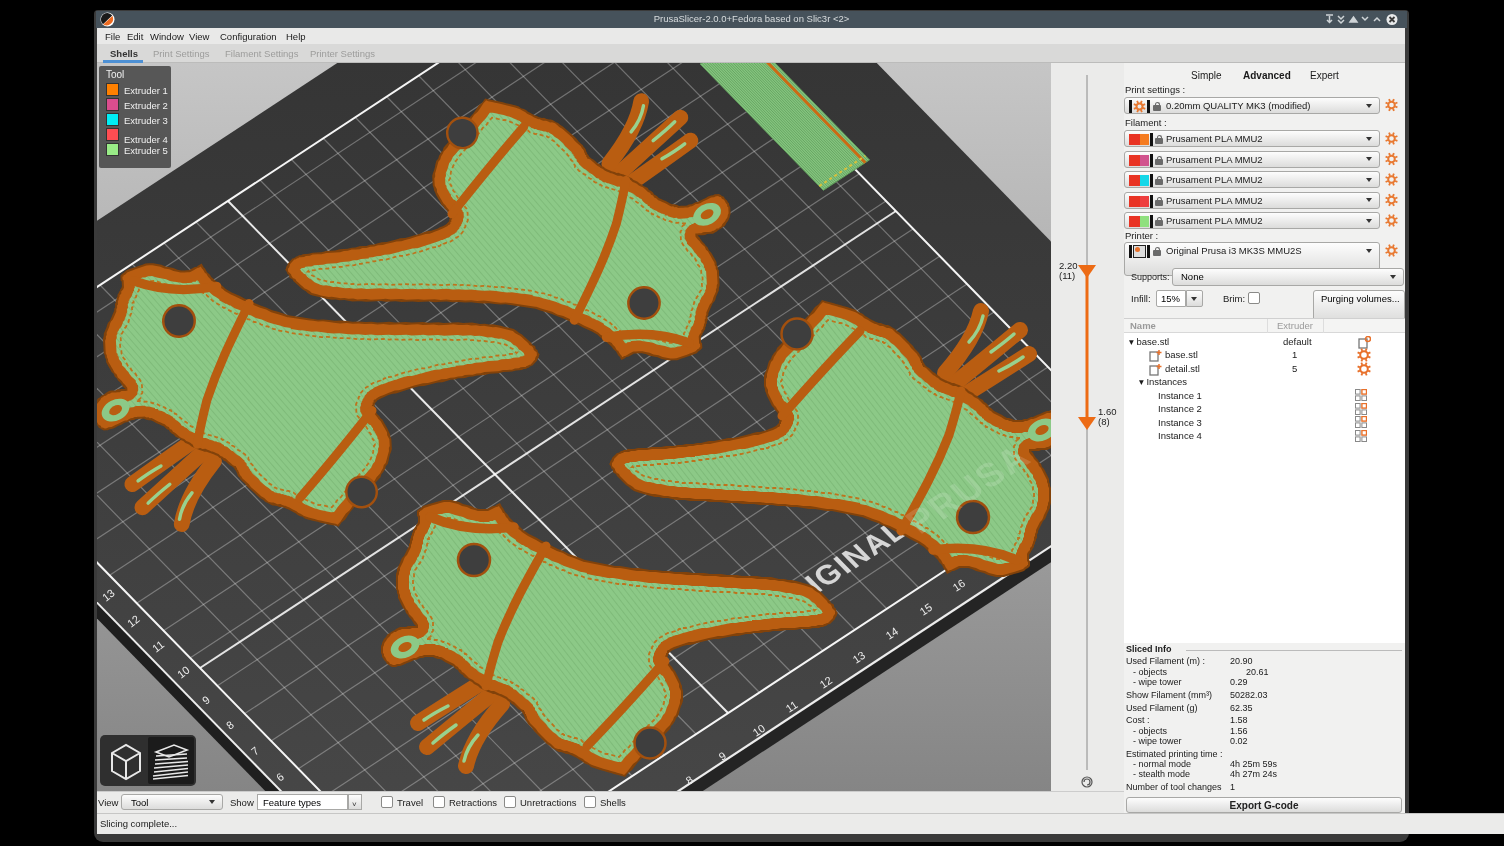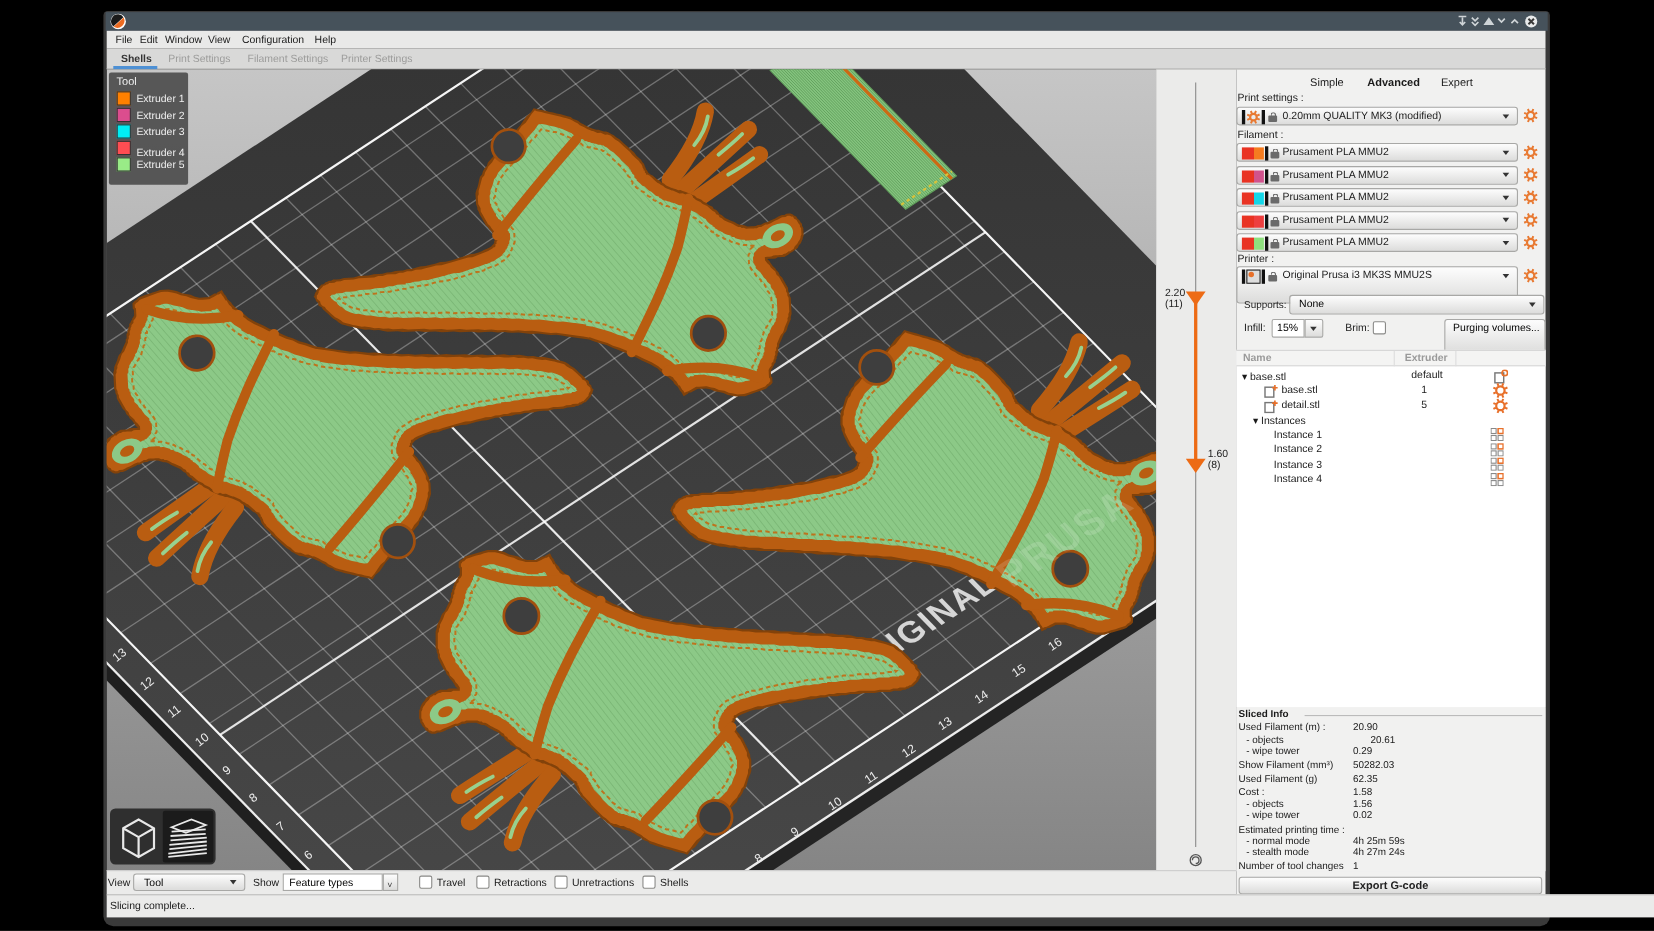--- a/index.html
+++ b/index.html
@@ -7,20 +7,21 @@
 .si .lbl { font-size:9px; }
 .cb { position:absolute; width:12px; height:12px; background:#fff; border:1px solid #8a8a88; border-radius:2px; }
 </style></head><body>
 <div class="abs" style="left:94px;top:10px;width:1315px;height:832px;background:#3a3a3a;border-radius:4px 4px 9px 9px;"></div>
 <div class="abs" style="left:96px;top:11px;width:1311px;height:17px;background:#46525b;">
   <svg width="15" height="15" style="position:absolute;left:4px;top:1px">
       <circle cx="7.5" cy="7.5" r="7" fill="#fff"></circle>
       <path d="M7.5,1 A6.5,6.5 0 0 0 3,12.2 L12.2,3.6 A6.5,6.5 0 0 0 7.5,1Z" fill="#1a1a1a"></path>
       <path d="M12.4,3.9 L3.3,12.4 A6.5,6.5 0 0 0 12.4,3.9Z" fill="#ed6b21"></path>
     </svg>
+  <div style="position:absolute;left:0;right:0;top:2px;text-align:center;font-size:9.5px;color:#d8dcde">PrusaSlicer-2.0.0+Fedora based on Slic3r &lt;2&gt;</div>
   <svg width="75" height="13" style="position:absolute;right:8px;top:2px" fill="none" stroke="#cfd4d7" stroke-width="1.5">
     <path d="M2,2 h7 M5.5,3 v6 M3,7 l2.5,2.5 L8,7"></path>
     <path d="M14,3 l3,3 3,-3 M14,7 l3,3 3,-3"></path>
     <path d="M26,9 l3.5,-5 3.5,5 z" fill="#cfd4d7"></path>
     <path d="M38,4 l3,3 3,-3"></path>
     <path d="M50,8 l3,-3 3,3"></path>
     <circle cx="68" cy="6.5" r="5.5" fill="#e8eaeb" stroke="none"></circle>
     <path d="M65.5,4 l5,5 M70.5,4 l-5,5" stroke="#3a3a3a" stroke-width="1.8"></path>
   </svg>
 </div>
@@ -389,21 +390,21 @@
     <span style="position:absolute;left:4px;top:6px;width:0;height:0;border-left:3.5px solid transparent;border-right:3.5px solid transparent;border-top:4.5px solid #333"></span>
   </div>
 <span class="lbl" style="left:1223px;top:293px">Brim:</span>
 <span class="cb" style="left:1248px;top:292px"></span>
 <div style="position:absolute;left:1313px;top:290px;width:92px;height:32px;background:linear-gradient(#fdfdfd,#dcdcdb);border:1px solid #a8a8a6;border-radius:3px;box-sizing:border-box;text-align:center;">
     <span style="position:absolute;left:7px;top:2px;font-size:9.5px;white-space:nowrap">Purging volumes...</span>
   </div>
 <div class="abs" style="left:1124px;top:318px;width:281px;height:325px;background:#fff;border-top:1px solid #d0d0d0">
   <div style="position:absolute;left:0;top:0;width:281px;height:14px;background:#f4f4f3;border-bottom:1px solid #d8d8d8">
     <span class="lbl" style="left:6px;top:1px;color:#9a9a9a;font-weight:bold">Name</span>
-    <span class="lbl" style="left:153px;top:1px;color:#9a9a9a;font-weight:bold">Extruder</span>
+    <span class="lbl" style="left:153px;top:1px;color:#9a9a9a;font-weight:normal">Extruder</span>
     <span style="position:absolute;left:143px;top:0;width:1px;height:14px;background:#ddd"></span>
     <span style="position:absolute;left:199px;top:0;width:1px;height:14px;background:#ddd"></span>
   </div>
   <span class="lbl" style="left:5px;top:17px">▾ base.stl</span>
   <span class="lbl" style="left:159px;top:17px">default</span>
   <svg width="13" height="13" style="position:absolute;left:234px;top:17px">
       <rect x="1" y="3" width="8" height="9" fill="none" stroke="#777" stroke-width="1.3"></rect>
       <circle cx="10" cy="3" r="2.5" fill="none" stroke="#e8702a" stroke-width="1.5"></circle>
     </svg>
   <svg width="13" height="13" style="position:absolute;left:25px;top:30px">

